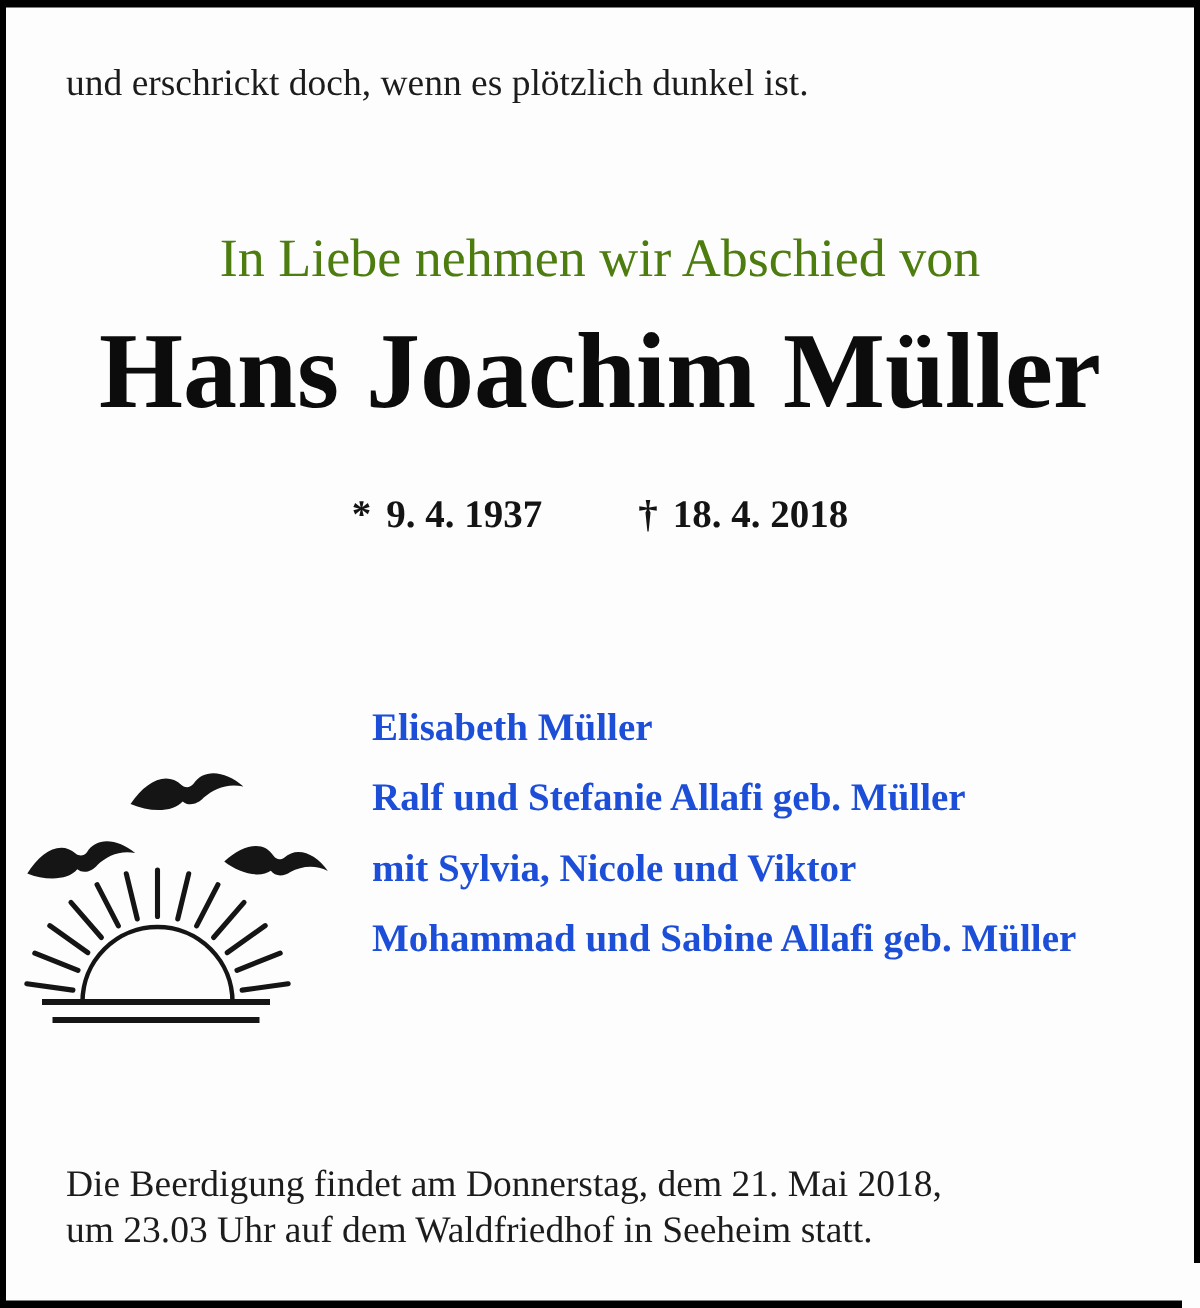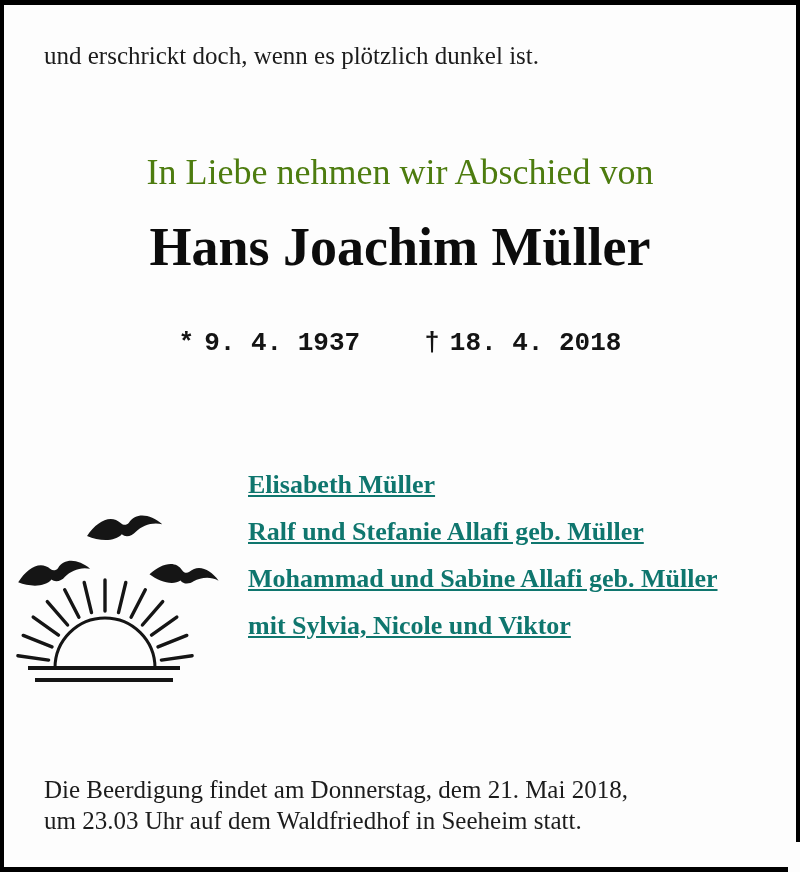--- a/index.html
+++ b/index.html
@@ -39,57 +39,55 @@
     font-size: 36px;
     line-height: 40px;
     color: #4d7c0f;
   }
   .deceased-name {
     position: absolute;
     left: 0;
     right: 0;
     top: 217px;
     text-align: center;
-    font-size: 54px;
+    font-size: 72px;
     line-height: 60px;
     font-weight: bold;
     color: #0c0c0c;
     margin: 0;
   }
   .dates-row {
     position: absolute;
     left: 0;
     right: 0;
     top: 328px;
     display: flex;
     justify-content: center;
     gap: 64px;
     font-size: 26px;
     font-weight: bold;
     color: #141414;
-    font-family: Liberation Mono, monospace;
   }
   .date-item .symbol { margin-right: 10px; }
   .mourning-intro {
     position: absolute;
     left: 248px;
     top: 427px;
     font-size: 26px;
     line-height: 31px;
     color: #1c1c1c;
   }
   .mourners-list {
     position: absolute;
     left: 248px;
     top: 461px;
     font-size: 26px;
     font-weight: bold;
     line-height: 47px;
-    color: #0f766e;
-    text-decoration: underline;
+    color: #1d4ed8;
   }
   .funeral-details {
     position: absolute;
     left: 44px;
     top: 774px;
     font-size: 25px;
     line-height: 31px;
     color: #1c1c1c;
   }
   .illustration {
@@ -124,22 +122,22 @@
     </div>
     <div class="date-item">
       <span class="symbol">†</span><span>18. 4. 2018</span>
     </div>
   </div>
 
 
   <div class="mourners-list">
     <div class="mourner-line">Elisabeth Müller</div>
     <div class="mourner-line">Ralf und Stefanie Allafi geb. Müller</div>
+    <div class="mourner-line">mit Sylvia, Nicole und Viktor</div>
     <div class="mourner-line">Mohammad und Sabine Allafi geb. Müller</div>
-    <div class="mourner-line">mit Sylvia, Nicole und Viktor</div>
   </div>
 
   <svg class="illustration" viewBox="0 0 210 205" width="210" height="205" aria-hidden="true">
 
     <g stroke="#151515" fill="none">
       <path d="M45 176 A50 50 0 0 1 145 176" fill="#fdfdfd" stroke-width="3"></path>
 
       <g stroke-width="3.4" stroke-linecap="round">
         <line x1="151.4" y1="168.1" x2="182.1" y2="163.8"></line>
         <line x1="148.0" y1="154.9" x2="176.8" y2="143.4"></line>

